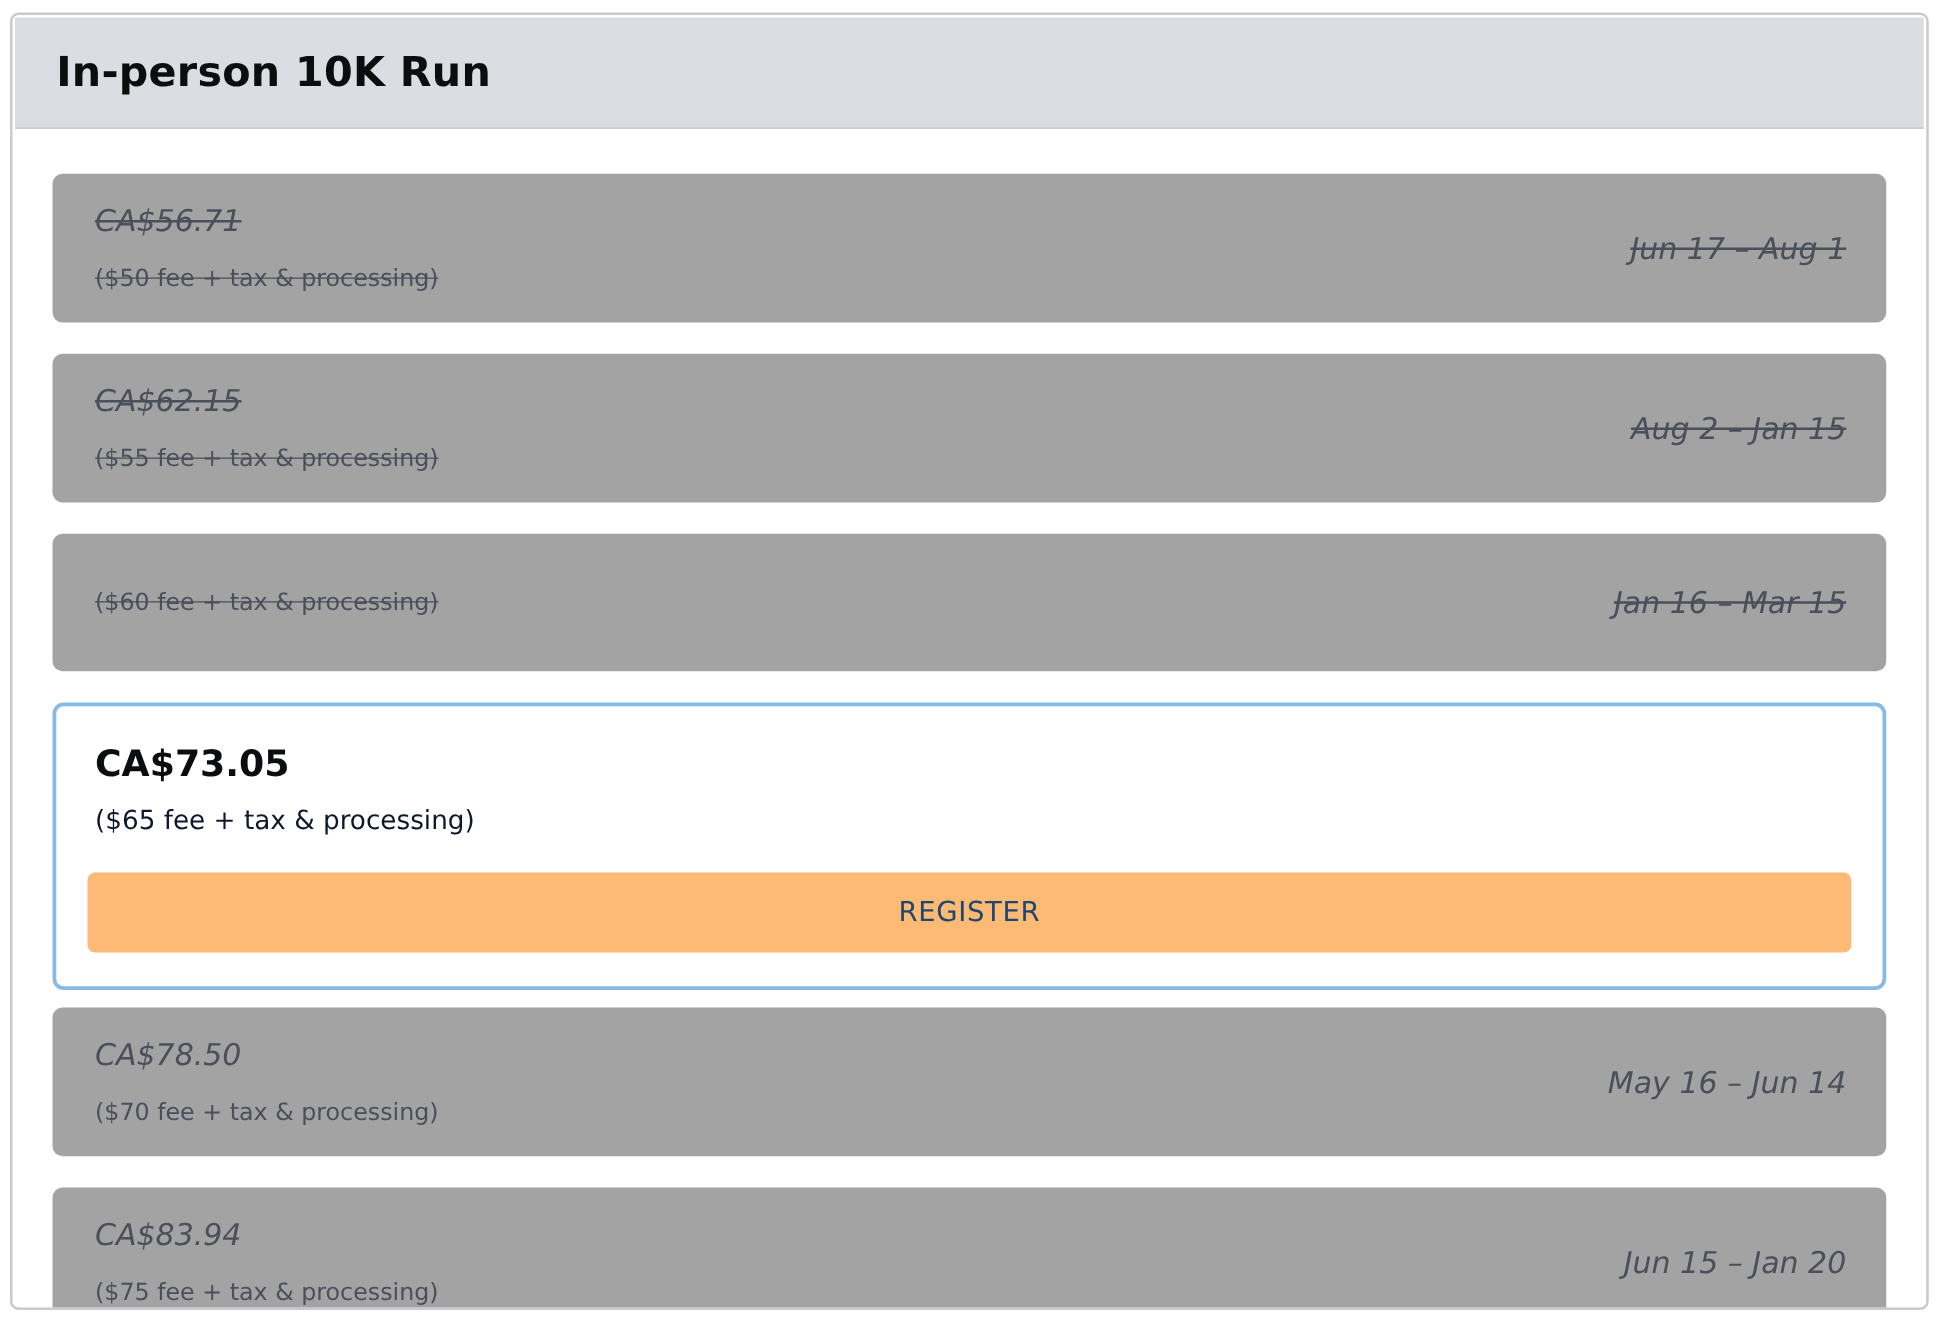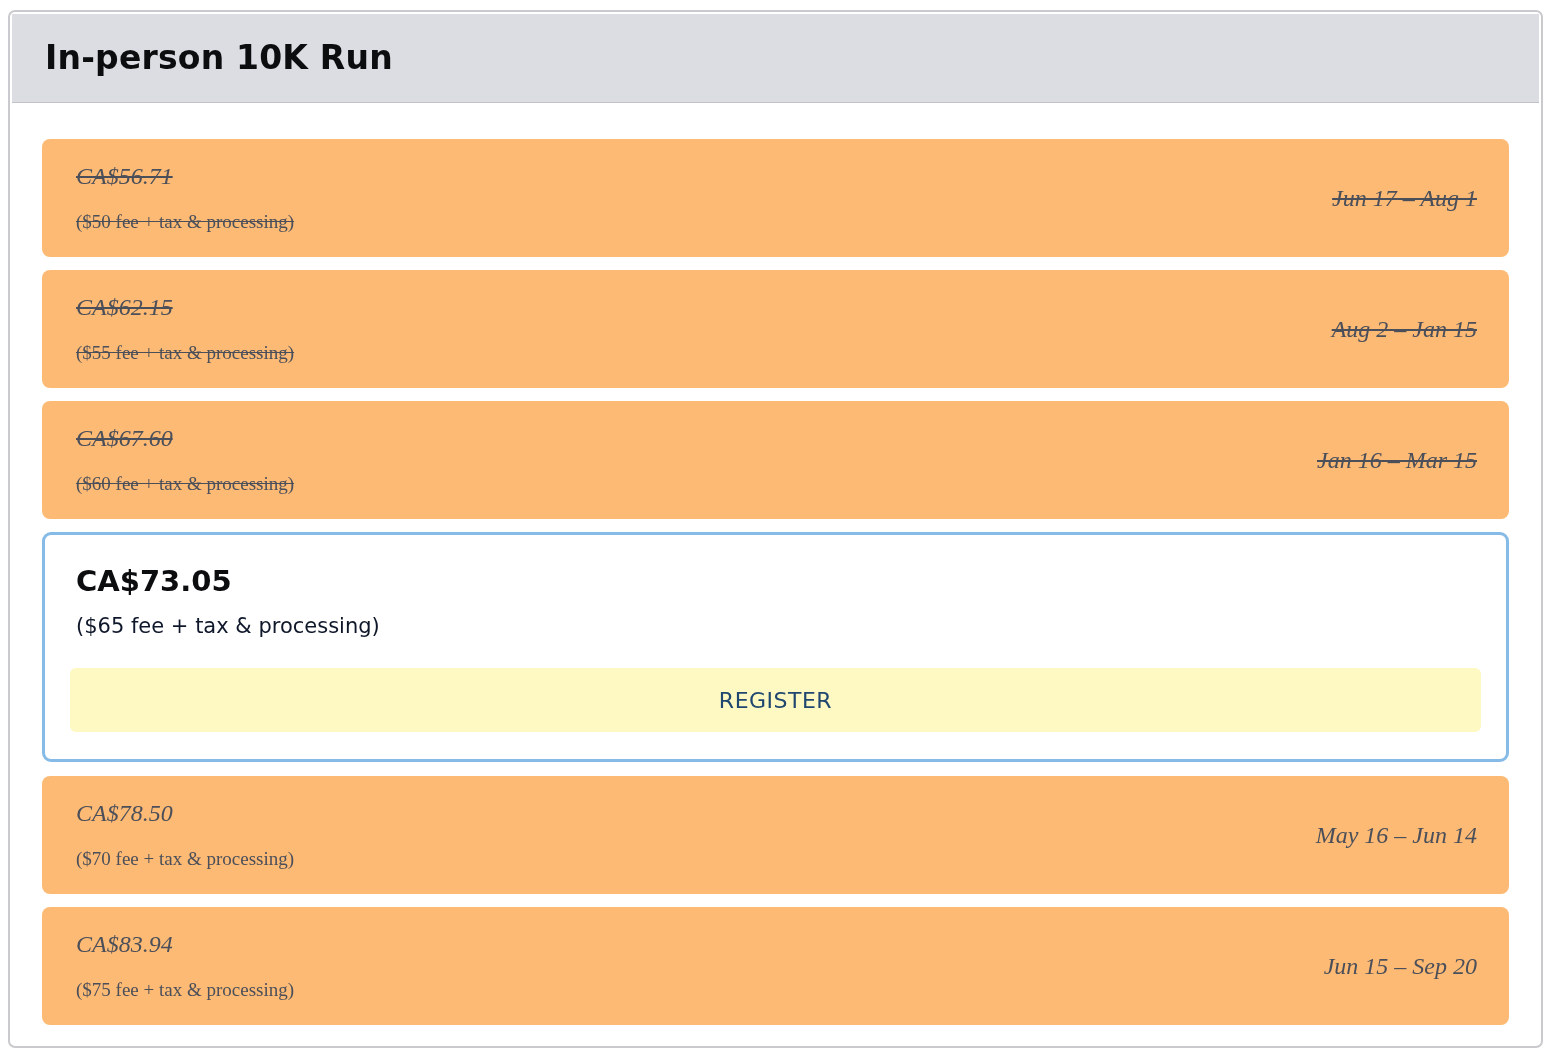--- a/index.html
+++ b/index.html
@@ -33,30 +33,29 @@
   }
   .card-body {
     padding: 36px 30px 0 30px;
   }
   .includes {
     font-size: 20px;
     color: #333a45;
     margin-bottom: 26px;
   }
   .tier {
-    background: #fdba74;
+    background: #a3a3a3;
     border-radius: 8px;
     min-height: 110px;
     padding: 20px 30px;
-    margin-bottom: 13px;
+    margin-bottom: 25px;
     display: flex;
     justify-content: space-between;
     align-items: center;
     color: #4b4f5a;
-    font-family: Liberation Serif, serif;
   }
   .tier-price {
     font-size: 24px;
     font-style: italic;
     margin-bottom: 17px;
   }
   .tier-fee {
     font-size: 19px;
   }
   .tier-dates {
@@ -96,21 +95,21 @@
   .active-dates {
     font-size: 25px;
     font-weight: 700;
     color: #0c0d0f;
     white-space: nowrap;
   }
   .register-btn {
     display: block;
     width: 100%;
     height: 64px;
-    background: #fef9c3;
+    background: #fdba74;
     border: none;
     border-radius: 6px;
     font-family: "DejaVu Sans", "Liberation Sans", sans-serif;
     font-size: 22px;
     color: #20476f;
     letter-spacing: 0.5px;
     cursor: pointer;
   }
 </style>
 </head>
@@ -136,21 +135,20 @@
     <div class="tier struck">
       <div class="tier-left">
         <div class="tier-price">CA$62.15</div>
         <div class="tier-fee">($55 fee + tax &amp; processing)</div>
       </div>
       <div class="tier-dates">Aug 2 – Jan 15</div>
     </div>
 
     <div class="tier struck">
       <div class="tier-left">
-        <div class="tier-price">CA$67.60</div>
         <div class="tier-fee">($60 fee + tax &amp; processing)</div>
       </div>
       <div class="tier-dates">Jan 16 – Mar 15</div>
     </div>
 
     <div class="tier-active">
       <div class="active-top">
         <div class="tier-left">
           <div class="active-price">CA$73.05</div>
           <div class="active-fee">($65 fee + tax &amp; processing)</div>
@@ -165,17 +163,17 @@
         <div class="tier-fee">($70 fee + tax &amp; processing)</div>
       </div>
       <div class="tier-dates">May 16 – Jun 14</div>
     </div>
 
     <div class="tier">
       <div class="tier-left">
         <div class="tier-price">CA$83.94</div>
         <div class="tier-fee">($75 fee + tax &amp; processing)</div>
       </div>
-      <div class="tier-dates">Jun 15 – Sep 20</div>
+      <div class="tier-dates">Jun 15 – Jan 20</div>
     </div>
 
   </div>
 </div>
 
 </body></html>

